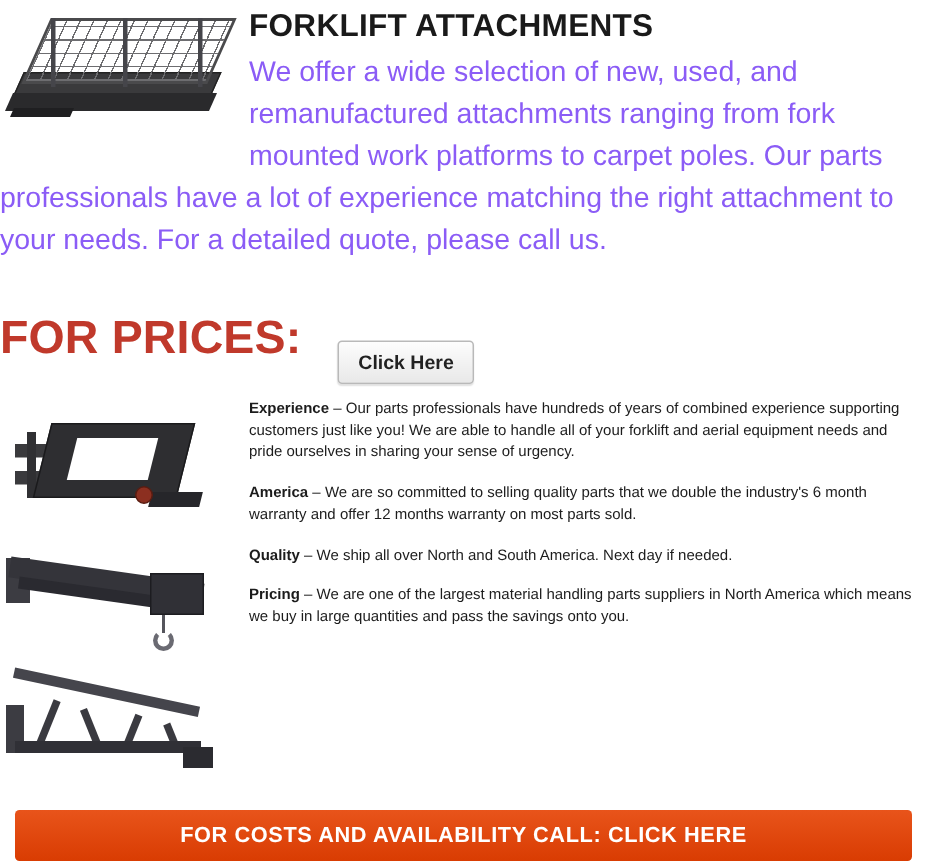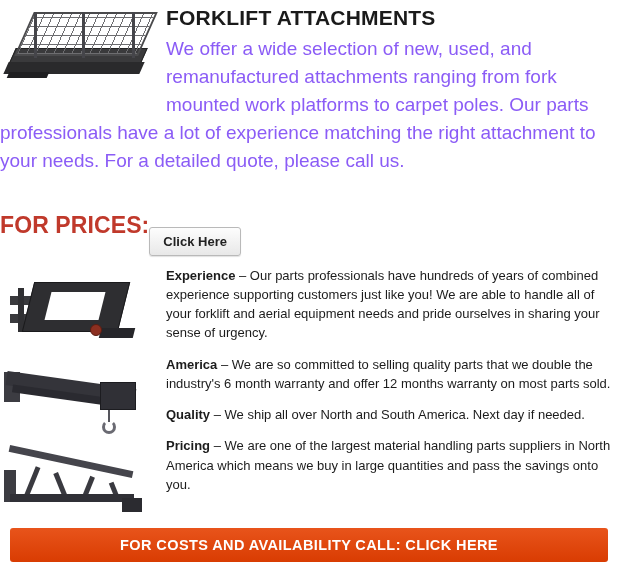--- a/index.html
+++ b/index.html
@@ -231,53 +231,53 @@
     margin: 0 0 20px 0;
     color: #8b5cf6;
   }
   .prices-row {
     display: flex;
     align-items: center;
     margin: 4px 0 10px 0;
   }
   .prices-label {
     color: #c0392b;
-    font-size: 23px;
+    font-size: 31px;
     font-weight: bold;
     letter-spacing: 0.1px;
-    margin-right: 0;
+    margin-right: 24px;
     white-space: nowrap;
   }
   .click-btn {
     display: inline-block;
     background: #f0f0f0;
     background: linear-gradient(#fdfdfd, #e8e8e8);
     border: 1px solid #b9b9b9;
     border-radius: 3px;
     color: #222;
     font-size: 13px;
     font-weight: bold;
     padding: 7px 13px;
     text-decoration: none;
     line-height: 1;
     box-shadow: 0 1px 1px rgba(0,0,0,0.12);
     cursor: pointer;
     margin-top: 32px;
   }
   p.feature {
-    font-size: 13px;
+    font-size: 10px;
     line-height: 1.48;
     margin: 0 0 12px 0;
     color: #1c1c1c;
   }
   p.feature b { font-weight: bold; }
   .cta-bar {
     position: absolute;
     left: 10px;
-    bottom: 20px;
+    bottom: 8px;
     width: 598px;
     height: 34px;
     background: #e04000;
     background: linear-gradient(#e8541b, #d93c02);
     border-radius: 3px;
     color: #ffffff;
     font-size: 14.5px;
     font-weight: bold;
     letter-spacing: 0.4px;
     display: flex;

